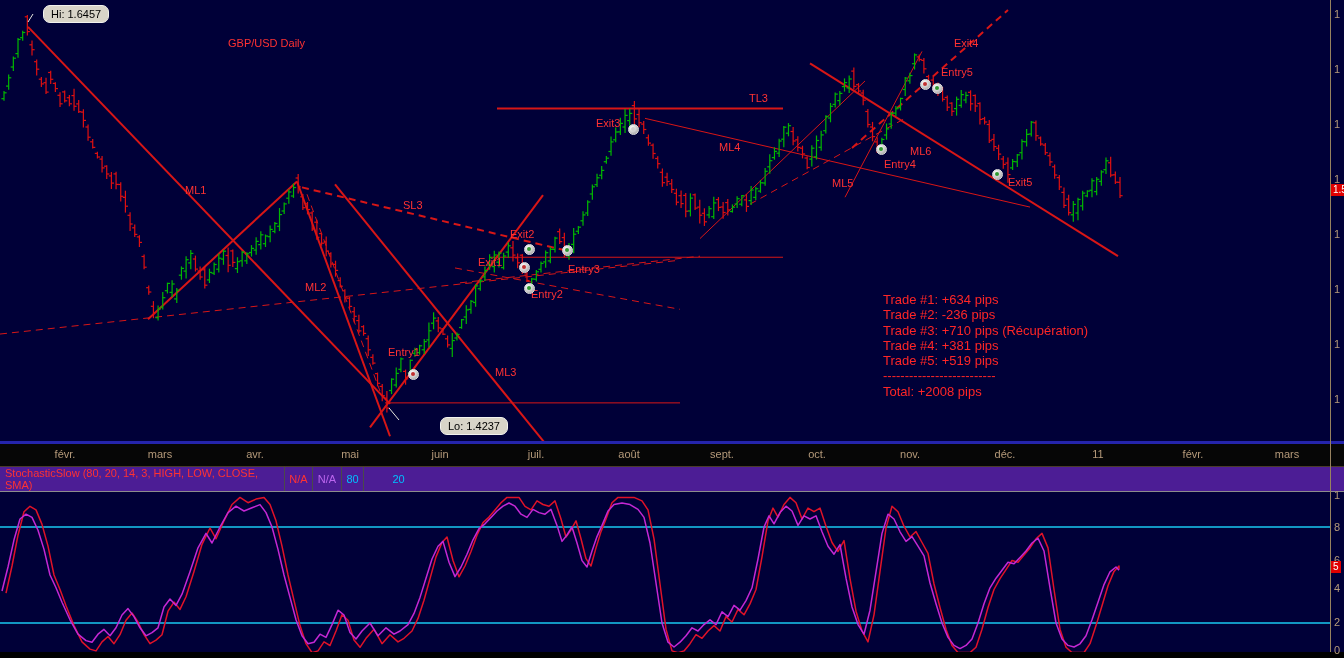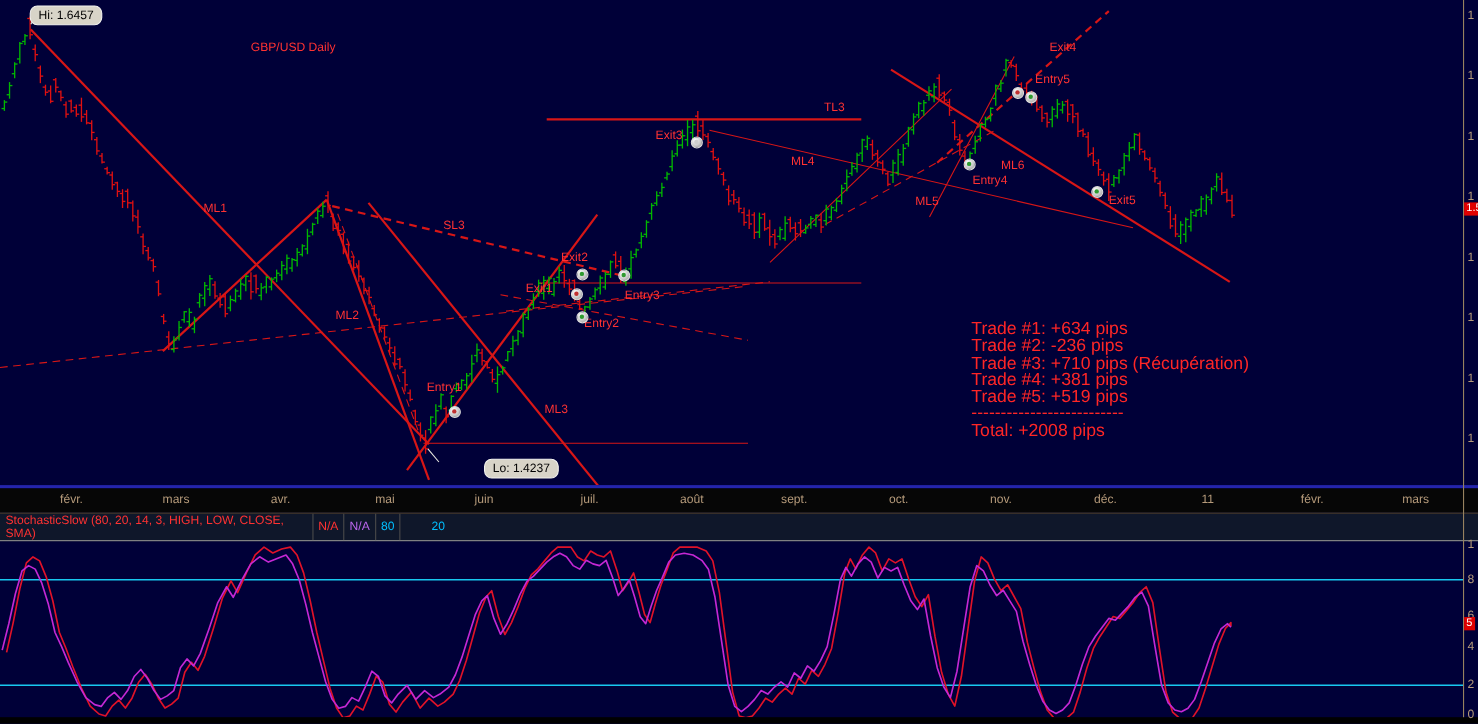--- a/index.html
+++ b/index.html
@@ -3,39 +3,39 @@
 <meta charset="utf-8">
 <style>
   html,body{margin:0;padding:0;background:#111;}
   #app{position:relative;width:1344px;height:658px;overflow:hidden;
        background:#000038;font-family:"Liberation Sans",sans-serif;}
   #main-chart{position:absolute;left:0;top:0;width:1344px;height:441px;}
   #main-svg,#stoch-svg{position:absolute;left:0;top:0;}
   #main-border{position:absolute;left:0;top:441px;width:1344px;height:3px;background:#2424ac;}
   #month-strip{position:absolute;left:0;top:444px;width:1344px;height:22px;background:#060606;}
   .month-label{position:absolute;top:4px;transform:translateX(-50%);font-size:11px;color:#b59a7a;white-space:nowrap;}
-  #indicator-header{position:absolute;left:0;top:466px;width:1344px;height:26px;background:#0f172a;
+  #indicator-header{position:absolute;left:0;top:466px;width:1344px;height:26px;background:#4c1d95;
        border-top:1px solid #4a3b2a;border-bottom:1px solid #8c8c8c;display:flex;align-items:center;box-sizing:border-box;}
   .ind-name{padding-left:5px;font-size:11px;color:#ff3232;width:279px;}
   .ind-cell{font-size:11px;text-align:center;border-left:1px solid #4a4a4a;height:100%;
        display:flex;align-items:center;justify-content:center;}
   #stoch-panel{position:absolute;left:0;top:493px;width:1344px;height:159px;background:#000038;}
   #bottom-strip{position:absolute;left:0;top:652px;width:1344px;height:6px;background:#000;}
   #scale-border{position:absolute;left:1330px;top:0;width:1px;height:652px;background:#97825f;}
   .price-tick{position:absolute;left:1334px;font-size:11px;color:#b59a7a;}
   .chart-label{position:absolute;font-size:11px;color:#ff3232;white-space:nowrap;}
   .tooltip{position:absolute;background:#d8d4c8;color:#000;font-size:11px;line-height:14px;
        padding:1px 7px;border-radius:7px;border:1px solid #f2f2ee;white-space:nowrap;z-index:5;}
   .ball{position:absolute;width:9px;height:9px;border-radius:50%;z-index:4;
        background:radial-gradient(circle at 35% 30%,#ffffff,#c9c9c9 55%,#8f8f8f);border:1px solid #dedede;}
   .ball i{position:absolute;left:2px;top:2px;width:4px;height:4px;border-radius:50%;display:block;}
   .badge{position:absolute;background:#e00000;color:#fff;font-size:10px;line-height:12px;
        padding:0 2px;z-index:6;white-space:nowrap;}
   #trade-summary{position:absolute;left:883px;top:292px;z-index:3;}
-  #trade-summary div{font-size:16px;line-height:15.3px;color:#ff2626;white-space:nowrap;}
+  #trade-summary div{font-size:13px;line-height:15.3px;color:#ff2626;white-space:nowrap;}
 </style>
 </head>
 <body>
 
 <div id="app">
   <div id="main-chart">
     <svg id="main-svg" width="1344" height="441">
         <line x1="28" y1="26.843243243243094" x2="390" y2="403.9243243243242" stroke="#d81616" stroke-width="2" stroke-dasharray="none"></line>
         <line x1="148" y1="319.1675675675675" x2="297" y2="181.48108108108082" stroke="#d81616" stroke-width="2" stroke-dasharray="none"></line>
         <line x1="297" y1="181.48108108108082" x2="390" y2="436.27027027027043" stroke="#d81616" stroke-width="2" stroke-dasharray="none"></line>
@@ -1252,21 +1252,21 @@
         </g>
         <g stroke="#e01010" stroke-width="1.2">
           <line x1="1120.0105" y1="177.1" x2="1120.0105" y2="197.9"></line>
           <line x1="1117.4105000000002" y1="182.3" x2="1120.0105" y2="182.3"></line>
           <line x1="1120.0105" y1="195.7" x2="1122.6105" y2="195.7"></line>
         </g>
         <line x1="28" y1="22" x2="33" y2="14" stroke="#e8e8e0" stroke-width="1"></line>
         <line x1="389" y1="408" x2="399" y2="420" stroke="#e8e8e0" stroke-width="1"></line>
       </svg>
     <div class="chart-label" id="symbol-title" style="left: 228px; top: 37px;">GBP/USD Daily</div>
-    <div class="tooltip" id="hi-tooltip" style="left: 27px; top: 5px; text-align: center;">Hi: 1.6457</div>
+    <div class="tooltip" id="hi-tooltip" style="left: 43px; top: 5px; text-align: center;">Hi: 1.6457</div>
     <div class="tooltip" id="lo-tooltip" style="left: 396px; top: 417px; margin-left: 44px;">Lo: 1.4237</div>
     <div id="trade-summary">
         <div>Trade #1: +634 pips</div>
         <div>Trade #2: -236 pips</div>
         <div>Trade #3: +710 pips (Récupération)</div>
         <div>Trade #4: +381 pips</div>
         <div>Trade #5: +519 pips</div>
         <div>--------------------------</div>
         <div>Total: +2008 pips</div>
       </div>

